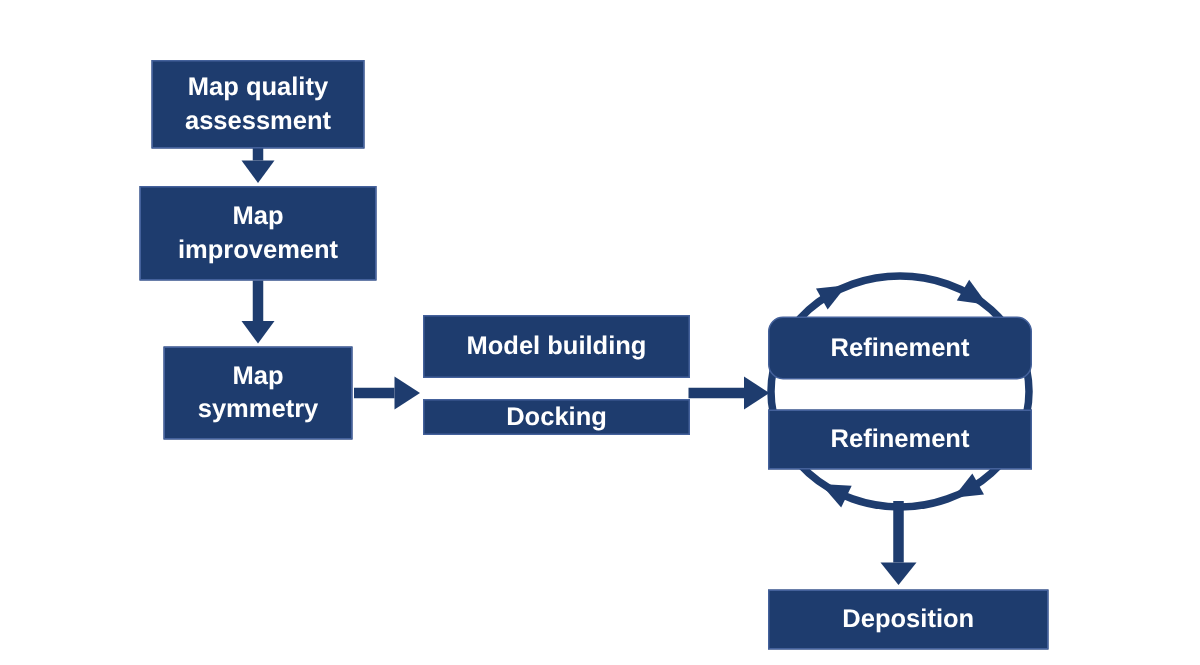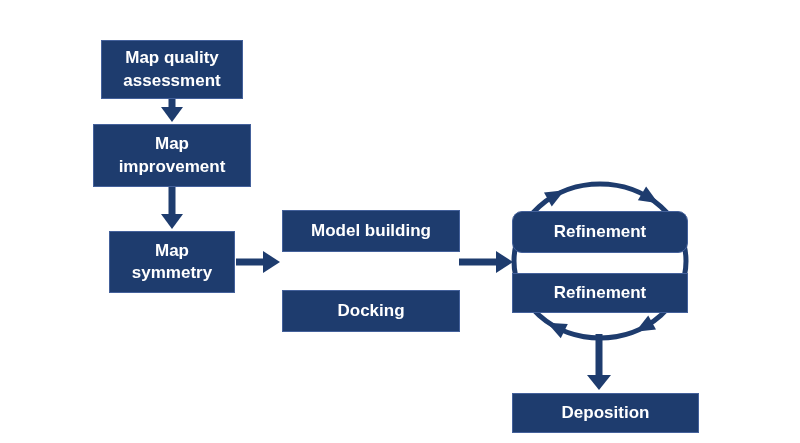--- a/index.html
+++ b/index.html
@@ -19,21 +19,21 @@
     position:absolute;display:flex;align-items:center;justify-content:center;
     background:var(--node-fill);color:var(--node-text);
     font-weight:700;font-size:17px;line-height:1.3;text-align:center;
     white-space:pre-line;box-sizing:border-box;
     border:1px solid var(--node-border);
   }
   #n-map-quality-assessment{left:101px;top:21px;width:142px;height:59px;margin-top:19px;}
   #n-map-improvement{left:93px;top:124px;width:158px;height:63px;}
   #n-map-symmetry{left:109px;top:231px;width:126px;height:62px;}
   #n-model-building{left:282px;top:210px;width:178px;height:42px;}
-  #n-docking{left:282px;top:290px;width:178px;height:42px;}
+  #n-docking{left:282px;top:266px;width:178px;height:24px;}
   #n-refinement{left:512px;top:211px;width:176px;height:42px;border-radius:10px;}
   #n-validation{left:512px;top:273px;width:176px;height:40px;}
   #n-deposition{left:512px;top:393px;width:187px;height:40px;}
 </style>
 </head>
 <body>
 
 <div class="stage">
 
   <svg class="connectors" viewBox="0 0 800 443" xmlns="http://www.w3.org/2000/svg">

